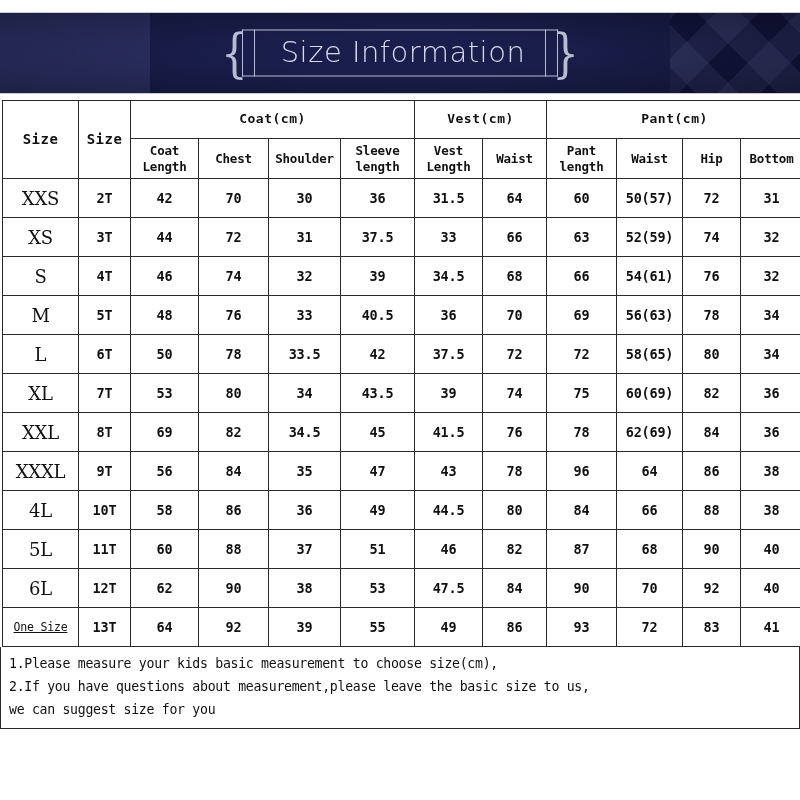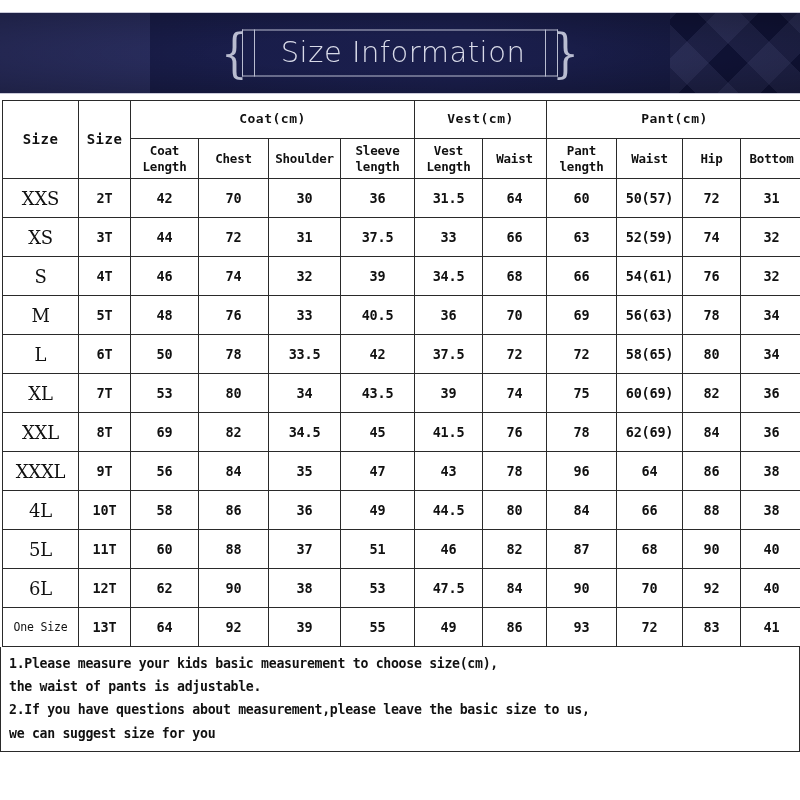--- a/index.html
+++ b/index.html
@@ -155,20 +155,21 @@
     letter-spacing: -0.2px;
   }
   table.size-table td.lbl {
     font-weight: normal;
     font-size: 18px;
     font-family: "DejaVu Serif", "Liberation Serif", serif;
   }
   table.size-table td.lbl.small {
     font-size: 11.5px;
     font-family: "DejaVu Sans Mono", "Liberation Mono", monospace;
+    text-decoration: underline;
   }
   table.size-table td.age {
     font-weight: bold;
     font-size: 13.5px;
   }
 
   
   .notes {
     width: 800px;
     border: 1px solid #2a2a2a;
@@ -176,21 +177,20 @@
     padding: 5px 0 6px 8px;
     background: #fff;
   }
   .notes p {
     font-family: "DejaVu Sans Mono", "Liberation Mono", monospace;
     font-size: 13.2px;
     color: #111;
     line-height: 1.75;
     letter-spacing: -0.3px;
     white-space: nowrap;
-    font-weight: bold;
   }
 </style>
 </head>
 <body>
 
 <div id="page">
 
   <div class="banner">
     <div class="banner-bg"></div>
     <div class="banner-left"></div>
@@ -411,18 +411,17 @@
             <td>72</td>
             <td>83</td>
             <td>41</td>
           </tr>
         </tbody>
     </table>
   </div>
 
   <div class="notes">
     <p>1.Please measure your kids basic measurement to choose size(cm),</p>
-    <p>the waist of pants is adjustable.</p>
     <p>2.If you have questions about measurement,please leave the basic size to us,</p>
     <p>we can suggest size for you</p>
   </div>
 
 </div>
 
 </body></html>

